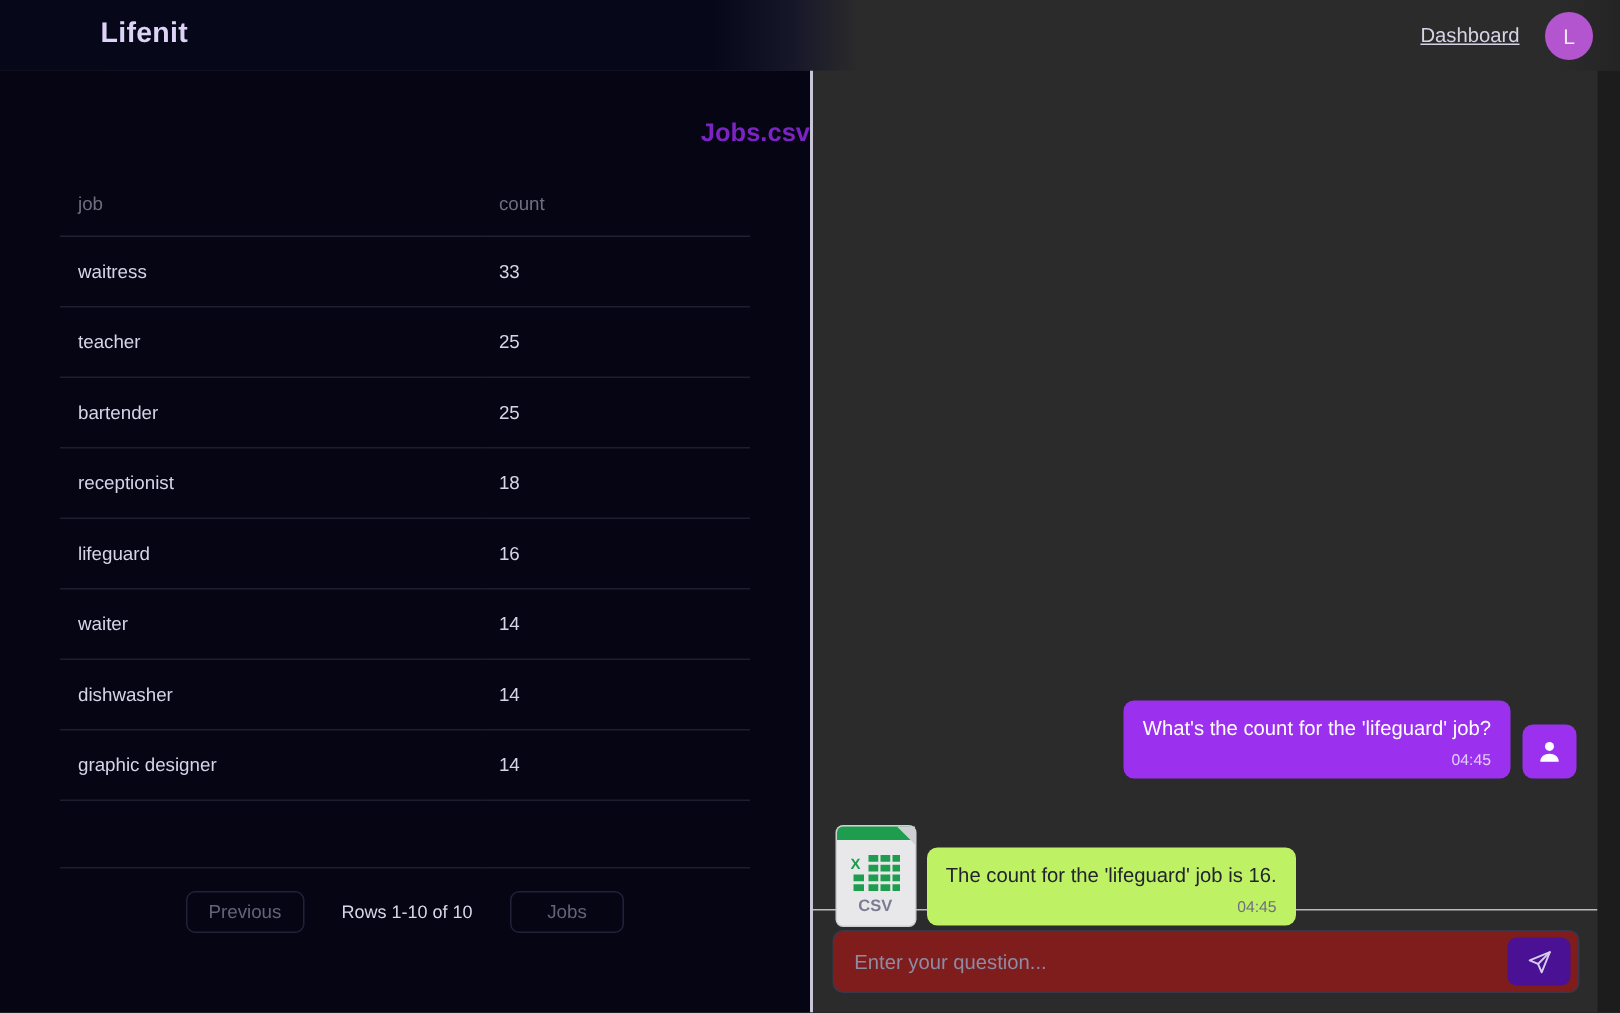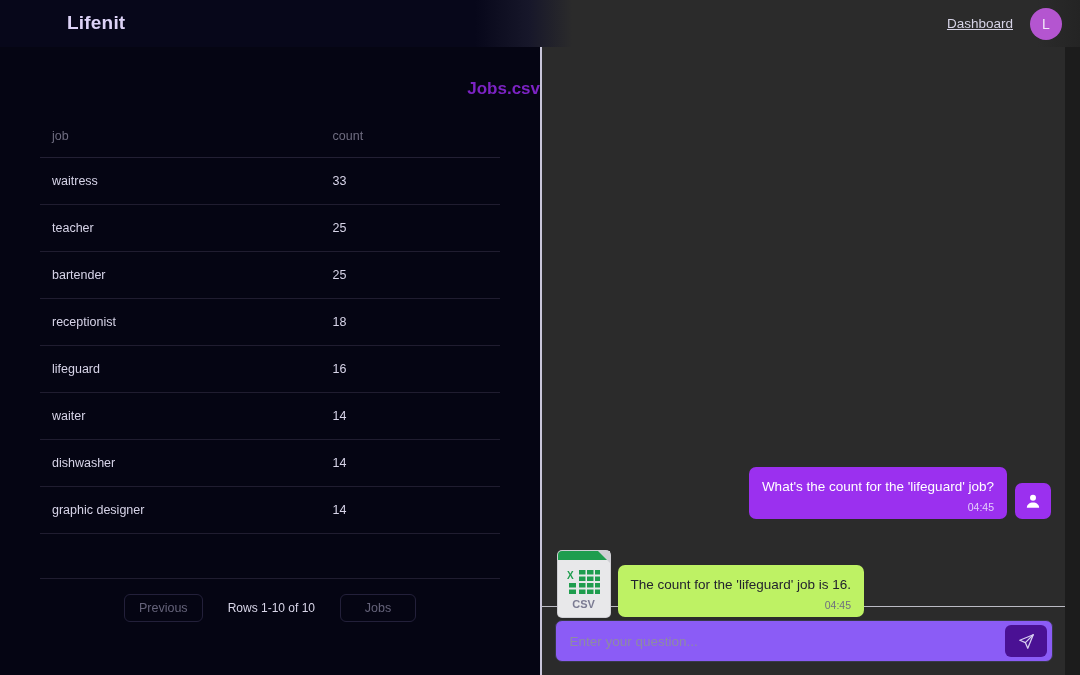--- a/index.html
+++ b/index.html
@@ -136,21 +136,21 @@
   }
 
   
   .composer-wrap {
     border-top: 1px solid #bbbbc4;
     padding: 13px 12px 13px 13px;
     background: #2b2b2b;
   }
   .composer {
     position: relative; height: 42px;
-    background: #8b5cf6; border: 1px solid #38384a; border-radius: 7px;
+    background: #7f1d1d; border: 1px solid #38384a; border-radius: 7px;
     display: flex; align-items: center;
   }
   .composer input {
     flex: 1; height: 100%; background: transparent; border: none; outline: none;
     padding: 0 14px; color: #e6e3f2; font-size: 13.5px;
     font-family: "Liberation Sans", sans-serif;
   }
   .composer input::placeholder { color: #8e8ba3; }
   .send-btn {
     width: 42px; height: 32px; margin-right: 5px; flex: 0 0 42px;

